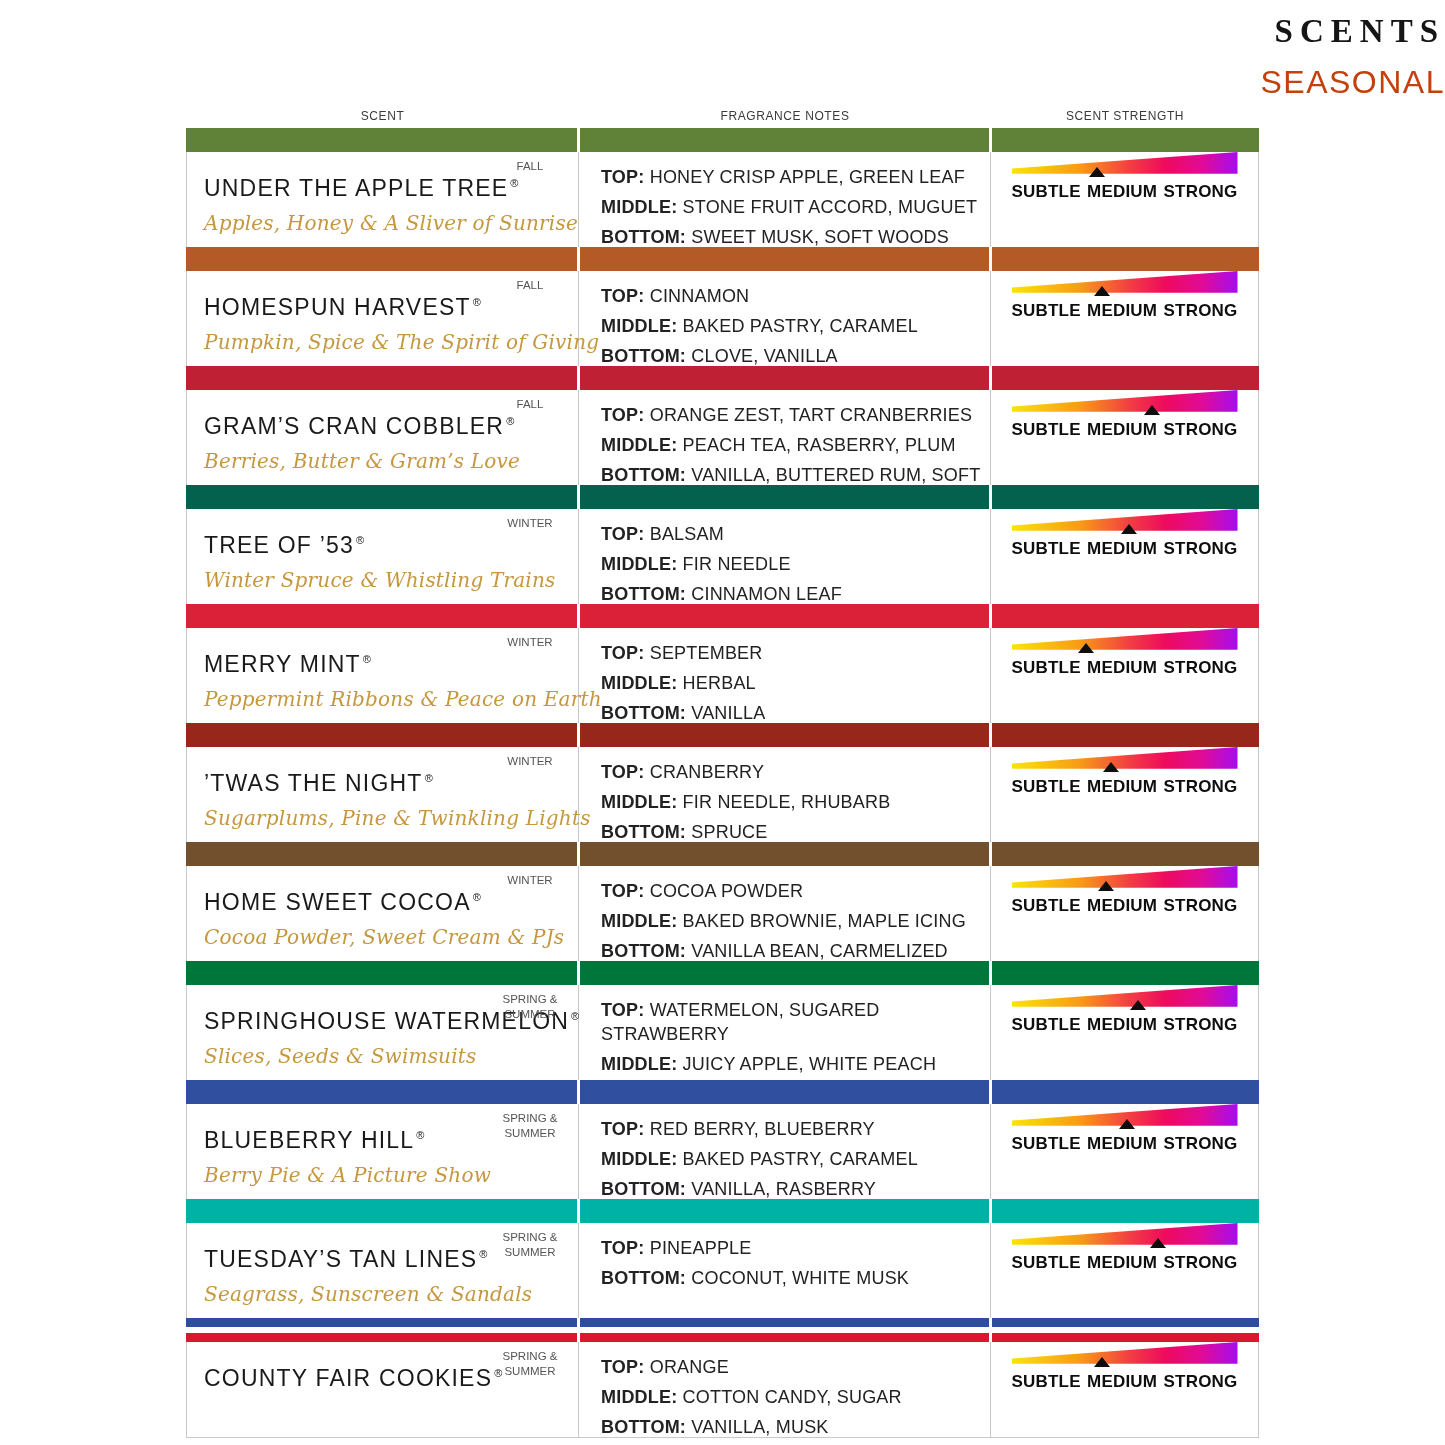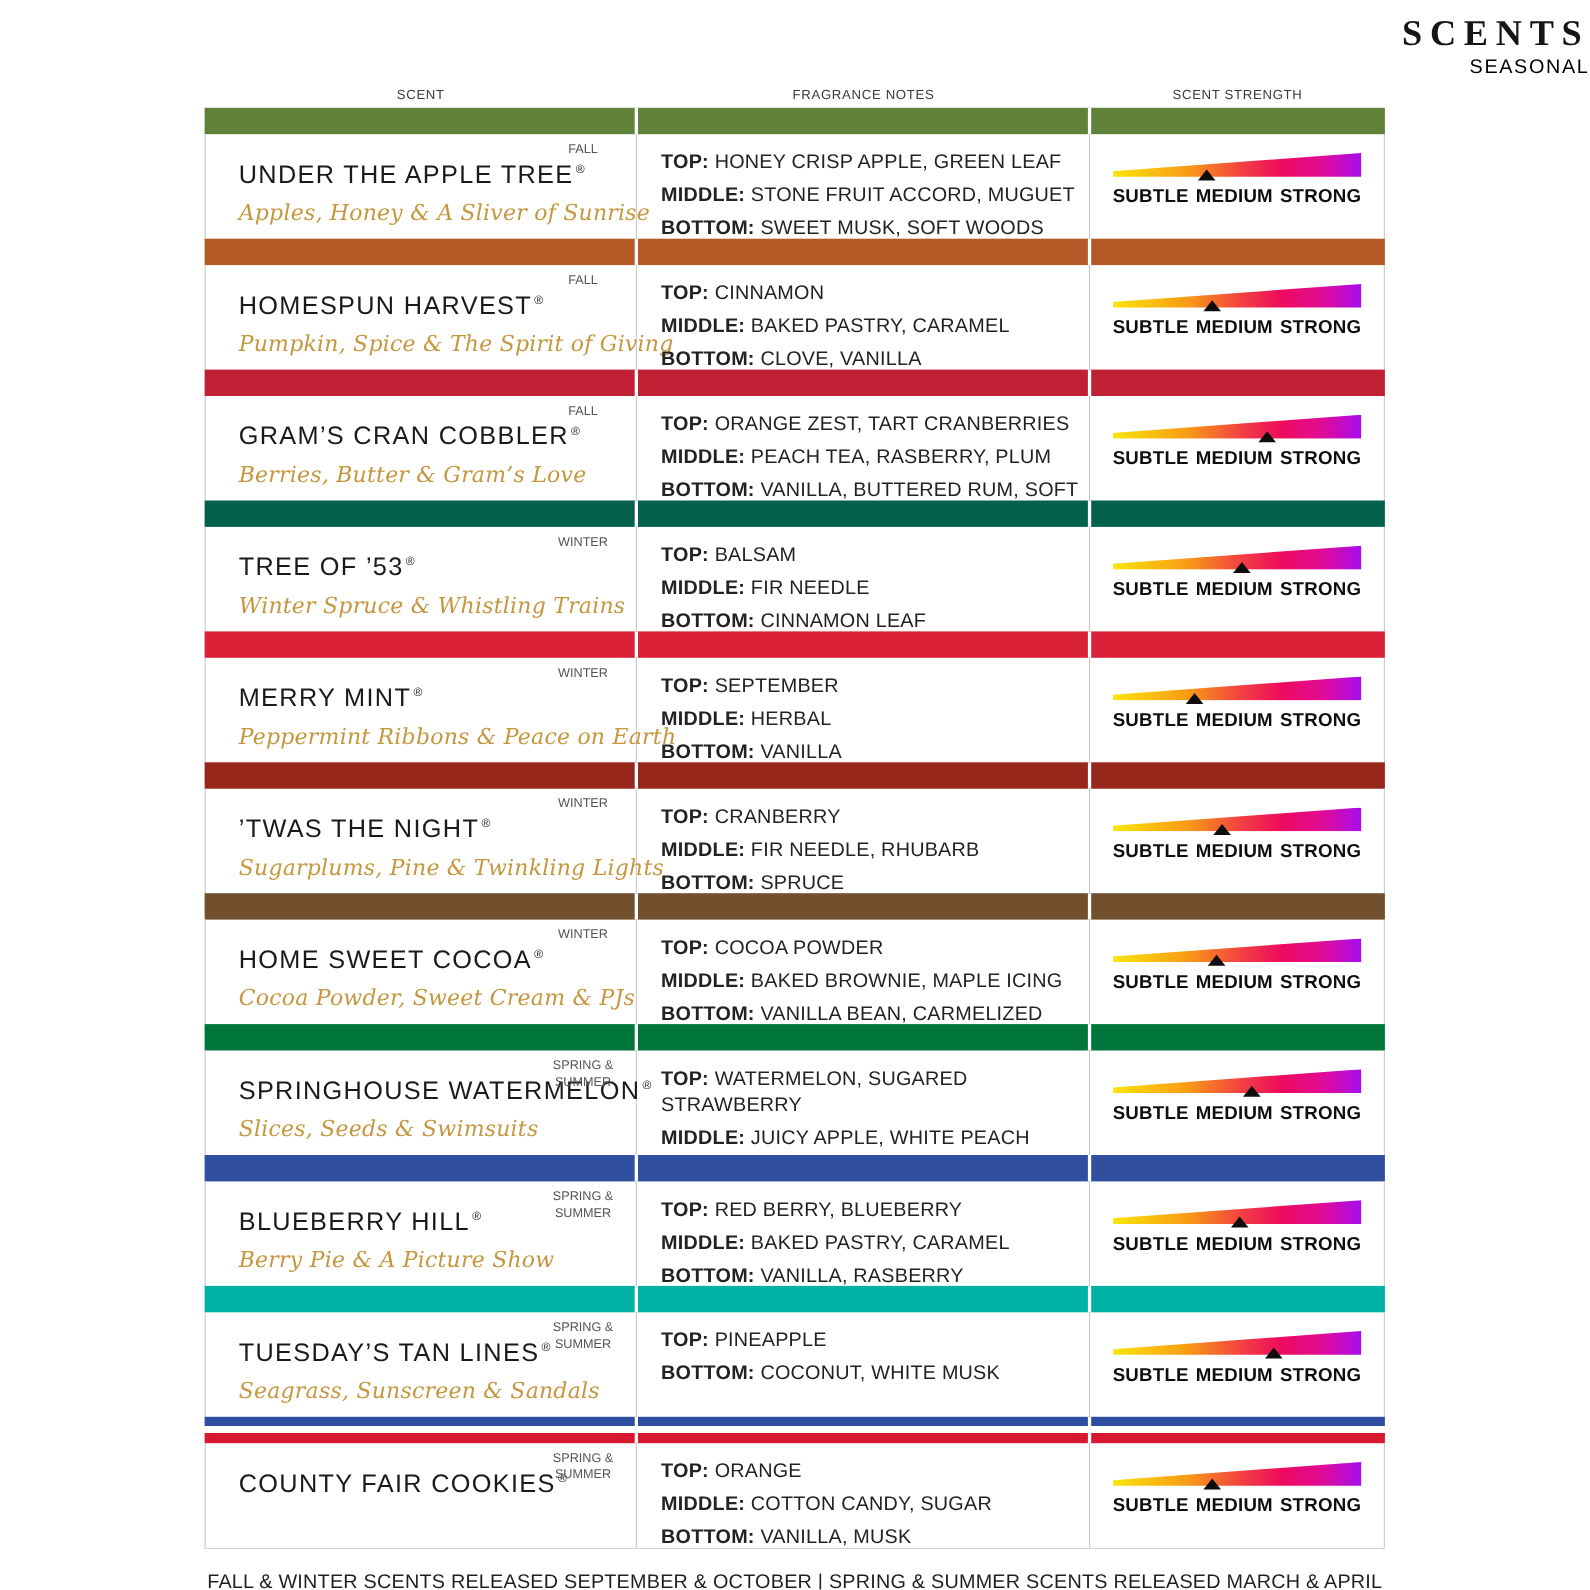--- a/index.html
+++ b/index.html
@@ -7,45 +7,45 @@
   body {
     width:1445px; height:1445px; background:#fff;
     font-family:"Liberation Sans", sans-serif; color:#1a1a1a;
     overflow:hidden;
   }
   .header { text-align:right; padding-top:14px; }
   .title {
     font-family:"Liberation Serif", serif; font-weight:bold;
     font-size:33px; letter-spacing:7px; color:#151515; line-height:1.05;
   }
-  .subtitle { font-size:18px; letter-spacing:1.5px; color:#000000; margin-top:1px; }
+  .subtitle { font-size:32px; letter-spacing:1.5px; color:#c2410c; margin-top:15px; }
 
   .colheads { position:relative; width:1073px; margin:8px auto 3px; height:16px; }
   .colheads span {
     position:absolute; top:0; font-size:12px; color:#3a3a3a;
     letter-spacing:0.6px; text-align:center;
   }
   .ch-scent    { left:0;     width:393px; }
   .ch-notes    { left:393px; width:412px; }
   .ch-strength { left:805px; width:268px; }
 
   .stable { width:1073px; margin:0 auto; border-bottom:1px solid #c9c9c9; }
 
   .srow .bar { height:24px; position:relative; }
   .bar .gap { position:absolute; top:0; bottom:0; width:3px; background:#fff; }
   .bar .g1 { left:391px; } .bar .g2 { left:803px; }
 
   .rcontent { display:flex; height:95px; background:#fff; }
   .cell { position:relative; }
   .c-scent {
     width:393px; border-left:1px solid #c9c9c9; border-right:1px solid #c9c9c9;
-    padding:6px 10px 0 30px;
+    padding:6px 10px 0 17px;
   }
   .c-notes { width:412px; border-right:1px solid #c9c9c9; padding:13px 8px 0 22px; }
-  .c-strength { width:268px; border-right:1px solid #c9c9c9; padding:17px 0 0 0; }
+  .c-strength { width:268px; border-right:1px solid #c9c9c9; padding:0 0 0 0; }
 
   .season {
     position:absolute; top:7px; right:12px; font-size:11.5px; color:#555;
     text-align:center; line-height:1.3; width:72px;
   }
   .name {
     margin-top:17px; font-size:23px; letter-spacing:1.2px; color:#1a1a1a;
     white-space:nowrap;
   }
   .reg { font-size:11px; vertical-align:super; margin-left:2px; }

